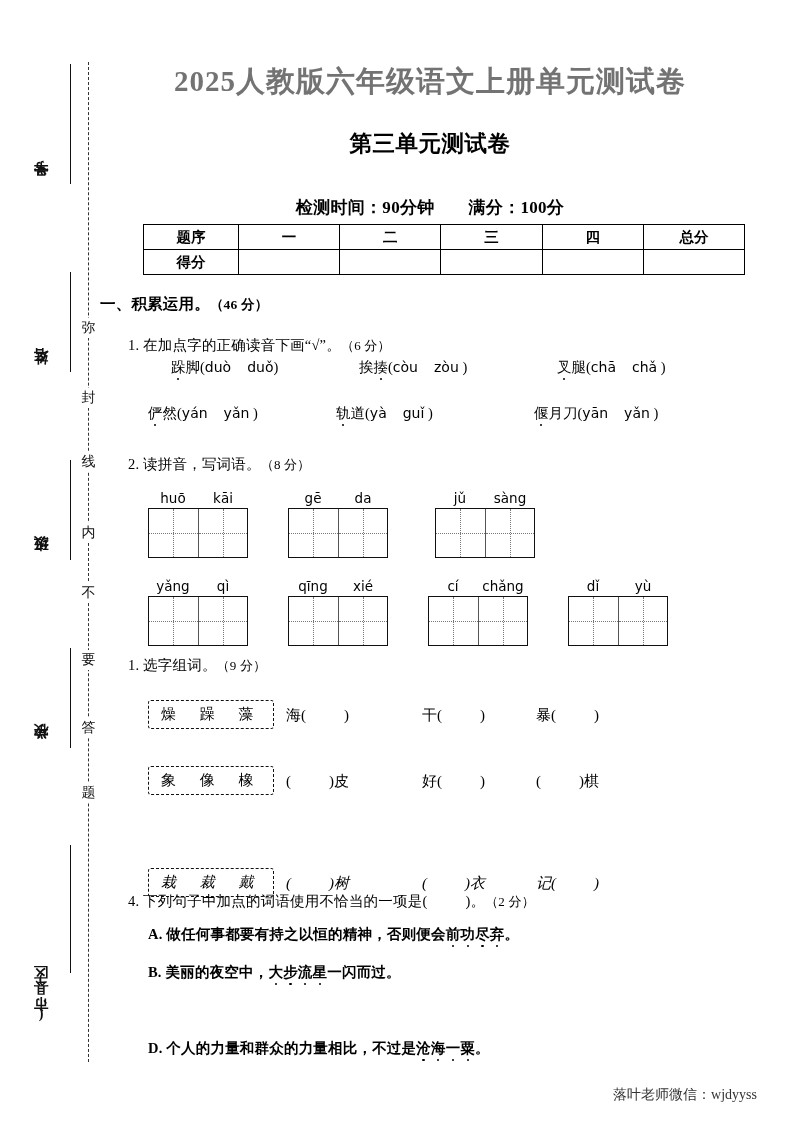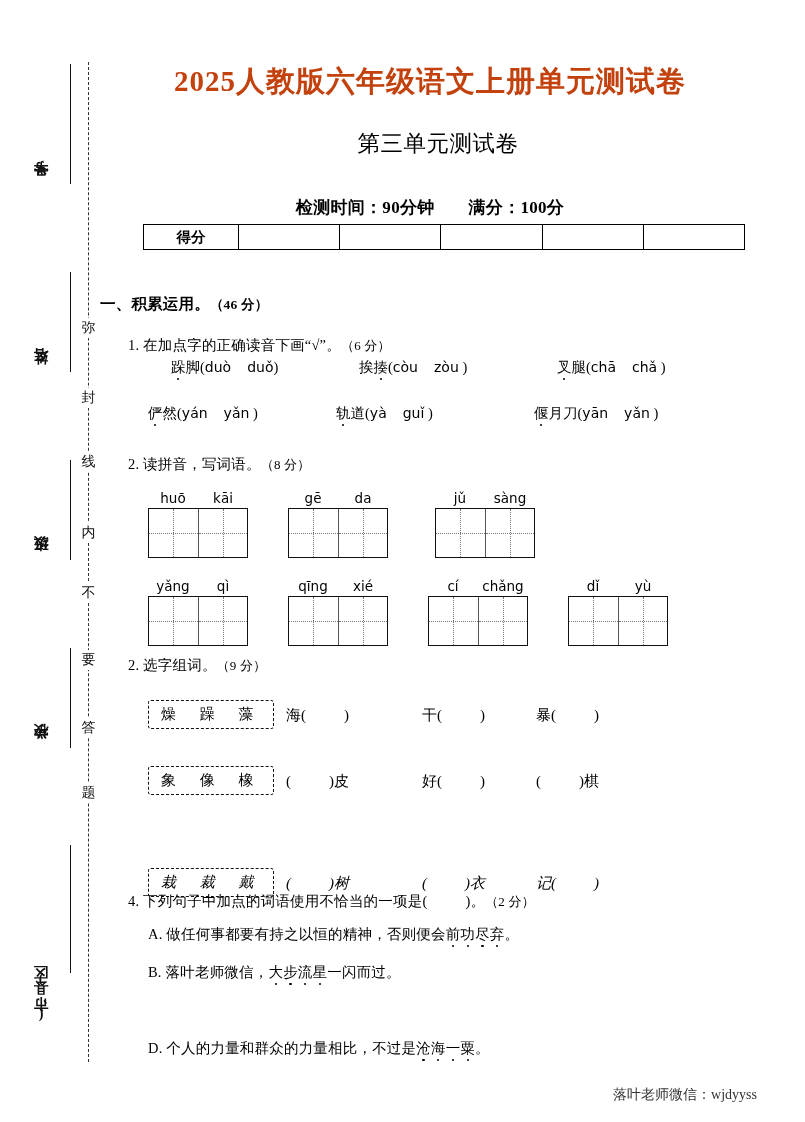--- a/index.html
+++ b/index.html
@@ -62,30 +62,30 @@
   .main-title {
     position: absolute;
     left: 110px;
     top: 62px;
     width: 640px;
     text-align: center;
     font-family: "Liberation Serif", "DejaVu Serif", serif;
     font-size: 29px;
     font-weight: bold;
     letter-spacing: 1px;
-    color: #c2410c;
+    color: #737373;
   }
   .sub-title {
     position: absolute;
-    left: 118px;
+    left: 110px;
     top: 128px;
     width: 640px;
     text-align: center;
     font-size: 22.5px;
-    font-weight: normal;
+    font-weight: bold;
     letter-spacing: 0.5px;
   }
   .exam-meta {
     position: absolute;
     left: 110px;
     top: 196px;
     width: 640px;
     text-align: center;
     font-size: 17px;
     font-weight: bold;
@@ -226,20 +226,21 @@
     white-space: nowrap;
     font-family: "Liberation Serif", serif;
   }
 
   
   .opt {
     position: absolute;
     font-size: 14.5px;
     white-space: nowrap;
     letter-spacing: 0.2px;
+    font-weight: bold;
   }
   .opt .lbl { font-family: "Liberation Serif", serif; }
   .opt .emph { position: relative; }
   .opt .emph::after {
     content: "";
     position: absolute;
     left: 50%;
     bottom: -5px;
     width: 2.4px;
     height: 2.4px;
@@ -290,20 +291,28 @@
   <div class="seal-word" style="top:783px;">题</div>
 
   <div class="main-title">2025人教版六年级语文上册单元测试卷</div>
   <div class="sub-title">第三单元测试卷</div>
   <div class="exam-meta">
     <span>检测时间：90分钟</span><span class="gap"></span><span>满分：100分</span>
   </div>
 
   <table class="score-table">
     <tbody>
+        <tr>
+      <td class="head-col">题序</td>
+      <td>一</td>
+      <td>二</td>
+      <td>三</td>
+      <td>四</td>
+      <td>总分</td>
+    </tr>
     <tr>
       <td class="head-col">得分</td>
       <td></td>
       <td></td>
       <td></td>
       <td></td>
       <td></td>
     </tr>
   </tbody>
     </table>
@@ -416,21 +425,21 @@
       <span>dǐ</span>
         <span>yù</span>
     </div>
     <div class="tzg-boxes">
       <div class="tzg-cell"></div>
       <div class="tzg-cell"></div>
     </div>
   </div>
 
   <div class="q-title" style="left:128px; top:656px;">
-    <span>2. 选字组词。</span><span class="pts">（9 分）</span>
+    <span>1. 选字组词。</span><span class="pts">（9 分）</span>
   </div>
 
   <div class="cc-row" style="left:148px; top:700px; width:560px;">
     <div class="cc-box">燥 躁 藻</div>
     <div class="cc-blank" style="left:138px; top:6px;">
       <span>海</span>(<span class="blank-paren"></span>)<span></span>
     </div>
     <div class="cc-blank" style="left:274px; top:6px;">
       <span>干</span>(<span class="blank-paren"></span>)<span></span>
     </div>
@@ -469,21 +478,21 @@
     <span>4. 下列句子中加点的词语使用不恰当的一项是(</span><span class="blank-paren"></span><span>)。</span><span class="pts">（2 分）</span>
   </div>
 
   <div class="opt" style="left:148px; top:925px;">
     <span class="lbl">A.</span>
     <span>做任何事都要有持之以恒的精神，否则便会</span><span class="emph">前</span><span class="emph">功</span><span class="emph">尽</span><span class="emph">弃</span><span>。</span>
   </div>
 
   <div class="opt" style="left:148px; top:963px;">
     <span class="lbl">B.</span>
-    <span>落叶老师微信，</span><span class="emph">大</span><span class="emph">步</span><span class="emph">流</span><span class="emph">星</span><span>一闪而过。</span>
+    <span>美丽的夜空中，</span><span class="emph">大</span><span class="emph">步</span><span class="emph">流</span><span class="emph">星</span><span>一闪而过。</span>
   </div>
 
 
   <div class="opt" style="left:148px; top:1039px;">
     <span class="lbl">D.</span>
     <span>个人的力量和群众的力量相比，不过是</span><span class="emph">沧</span><span class="emph">海</span><span class="emph">一</span><span class="emph">粟</span><span>。</span>
   </div>
 
   <div class="footer">落叶老师微信：wjdyyss</div>
 

